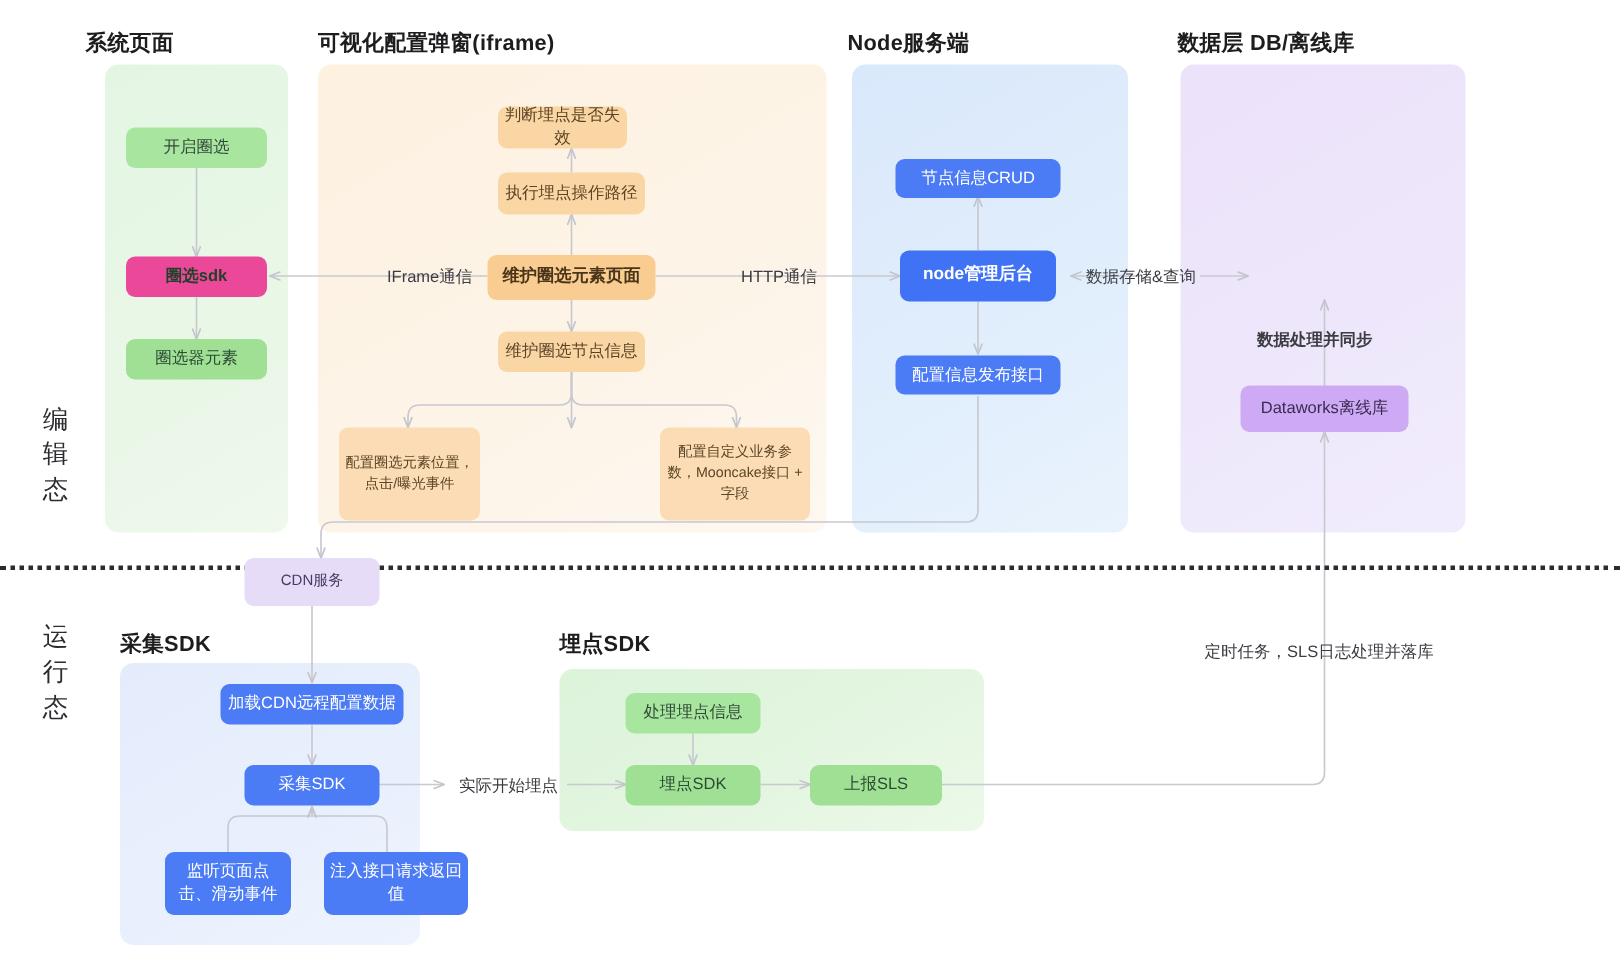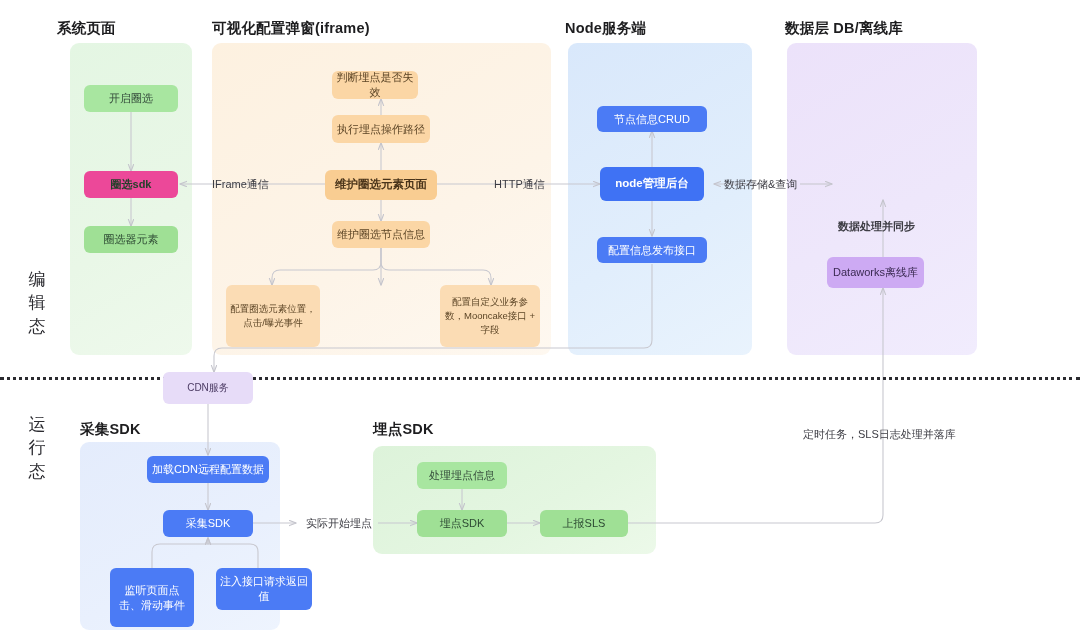--- a/index.html
+++ b/index.html
@@ -214,36 +214,36 @@
   <div class="node n-orange-strong" style="left:325px; top:170px; width:112px; height:30px;">维护圈选元素页面</div>
   <div class="node n-orange" style="left:332px; top:221px; width:98px; height:27px;">维护圈选节点信息</div>
 
   <div class="node n-orange-sm" style="left:226px; top:285px; width:94px;  height:62px;">配置圈选元素位置，点击/曝光事件</div>
   <div class="node n-orange-sm" style="left:440px; top:285px; width:100px; height:62px;">配置自定义业务参数，Mooncake接口 + 字段</div>
 
   <div class="node n-blue" style="left:597px; top:106px; width:110px; height:26px;">节点信息CRUD</div>
   <div class="node n-blue-strong" style="left:600px; top:167px; width:104px; height:34px;">node管理后台</div>
   <div class="node n-blue" style="left:597px; top:237px; width:110px; height:26px;">配置信息发布接口</div>
 
-  <div class="node n-purple" style="left:827px; top:257px; width:97px; height:31px;">Dataworks离线库</div>
+  <div class="node n-purple" style="left:827px; top:257px; width:112px; height:31px;">Dataworks离线库</div>
 
   <div style="position:absolute; left:0; top:377px; width:1080px; height:0; border-top:3px dotted #2b2b30;"></div>
 
   <div class="node n-purple-soft" style="left:163px; top:372px; width:90px; height:32px;">CDN服务</div>
 
   <div class="node n-blue" style="left:147px; top:456px; width:122px; height:27px;">加载CDN远程配置数据</div>
   <div class="node n-blue" style="left:163px; top:510px; width:90px;  height:27px;">采集SDK</div>
-  <div class="node n-blue" style="left:110px; top:568px; width:84px;  height:59px;">监听页面点击、滑动事件</div>
+  <div class="node n-blue" style="left:110px; top:568px; width:84px;  height:42px;">监听页面点击、滑动事件</div>
   <div class="node n-blue" style="left:216px; top:568px; width:96px;  height:42px;">注入接口请求返回值</div>
 
   <div class="node n-green" style="left:417px; top:462px; width:90px;  height:27px;">处理埋点信息</div>
   <div class="node n-green2" style="left:417px; top:510px; width:90px;  height:27px;">埋点SDK</div>
   <div class="node n-green2" style="left:540px; top:510px; width:88px;  height:27px;">上报SLS</div>
 
-  <div class="edge-label" style="left:212px; top:177px;">IFrame通信</div>
+  <div class="edge-label" style="left:212px; top:177px;padding-left:46px;">IFrame通信</div>
   <div class="edge-label" style="left:494px; top:177px;">HTTP通信</div>
   <div class="edge-label" style="left:724px; top:177px;">数据存储&amp;查询</div>
   <div class="edge-label" style="left:838px; top:219px;font-weight:bold;">数据处理并同步</div>
   <div class="edge-label" style="left:306px; top:516px;">实际开始埋点</div>
   <div class="edge-label" style="left:803px; top:427px;">定时任务，SLS日志处理并落库</div>
 
   <div class="side-label" style="left:22px; top:268px;">
       <div>编</div>
       <div>辑</div>
       <div>态</div>

